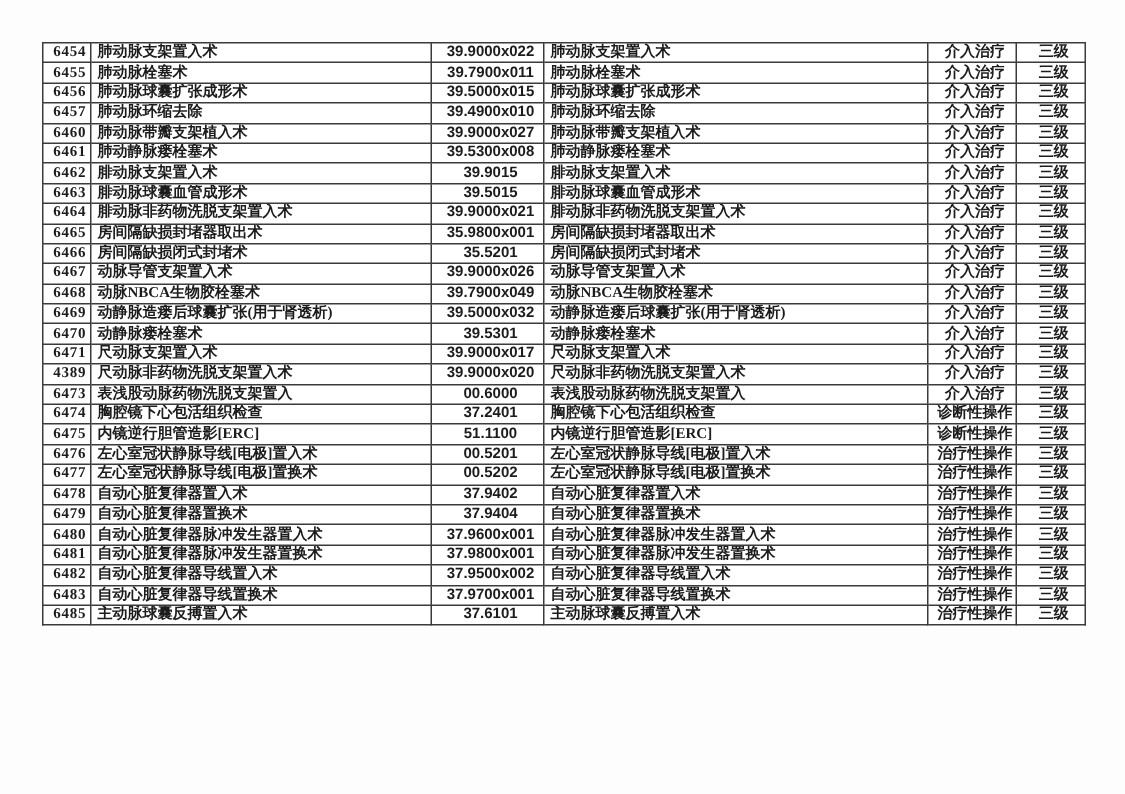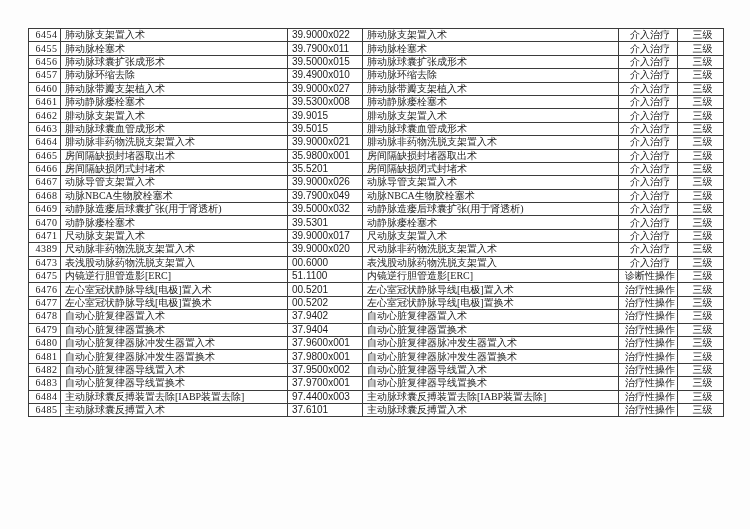--- a/index.html
+++ b/index.html
@@ -8,20 +8,21 @@
     width: 750px;
     height: 529px;
     background: #fdfdfd;
     font-family: "Liberation Serif", serif;
   }
   .page {
     position: relative;
     width: 750px;
     height: 476px;
     overflow: hidden;
+    font-weight: bold;
   }
   table.proc-table {
     position: absolute;
     left: 28px;
     top: 28px;
     width: 695px;
     border-collapse: collapse;
     table-layout: fixed;
     background: #ffffff;
   }
@@ -41,21 +42,21 @@
     padding: 0;
     font-family: "Liberation Serif", serif;
     letter-spacing: 0.5px;
   }
   td.c-name, td.c-name2 {
     font-family: "Liberation Serif", serif;
     text-align: left;
   }
   td.c-code {
     font-family: "Liberation Sans", sans-serif;
-    text-align: left;
+    text-align: center;
     font-size: 10px;
   }
   td.c-cat, td.c-lvl {
     text-align: center;
     padding: 0;
     font-family: "Liberation Serif", serif;
   }
 </style>
 </head>
 <body>
@@ -228,20 +229,28 @@
 
   <tr>
     <td class="c-seq">6473</td>
     <td class="c-name">表浅股动脉药物洗脱支架置入</td>
     <td class="c-code">00.6000</td>
     <td class="c-name2">表浅股动脉药物洗脱支架置入</td>
     <td class="c-cat">介入治疗</td>
     <td class="c-lvl">三级</td>
   </tr>
 
+  <tr>
+    <td class="c-seq">6474</td>
+    <td class="c-name">胸腔镜下心包活组织检查</td>
+    <td class="c-code">37.2401</td>
+    <td class="c-name2">胸腔镜下心包活组织检查</td>
+    <td class="c-cat">诊断性操作</td>
+    <td class="c-lvl">三级</td>
+  </tr>
 
   <tr>
     <td class="c-seq">6475</td>
     <td class="c-name">内镜逆行胆管造影[ERC]</td>
     <td class="c-code">51.1100</td>
     <td class="c-name2">内镜逆行胆管造影[ERC]</td>
     <td class="c-cat">诊断性操作</td>
     <td class="c-lvl">三级</td>
   </tr>
 
@@ -310,28 +319,20 @@
 
   <tr>
     <td class="c-seq">6483</td>
     <td class="c-name">自动心脏复律器导线置换术</td>
     <td class="c-code">37.9700x001</td>
     <td class="c-name2">自动心脏复律器导线置换术</td>
     <td class="c-cat">治疗性操作</td>
     <td class="c-lvl">三级</td>
   </tr>
 
-  <tr>
-    <td class="c-seq">6484</td>
-    <td class="c-name">主动脉球囊反搏装置去除[IABP装置去除]</td>
-    <td class="c-code">97.4400x003</td>
-    <td class="c-name2">主动脉球囊反搏装置去除[IABP装置去除]</td>
-    <td class="c-cat">治疗性操作</td>
-    <td class="c-lvl">三级</td>
-  </tr>
 
   <tr>
     <td class="c-seq">6485</td>
     <td class="c-name">主动脉球囊反搏置入术</td>
     <td class="c-code">37.6101</td>
     <td class="c-name2">主动脉球囊反搏置入术</td>
     <td class="c-cat">治疗性操作</td>
     <td class="c-lvl">三级</td>
   </tr>
 

